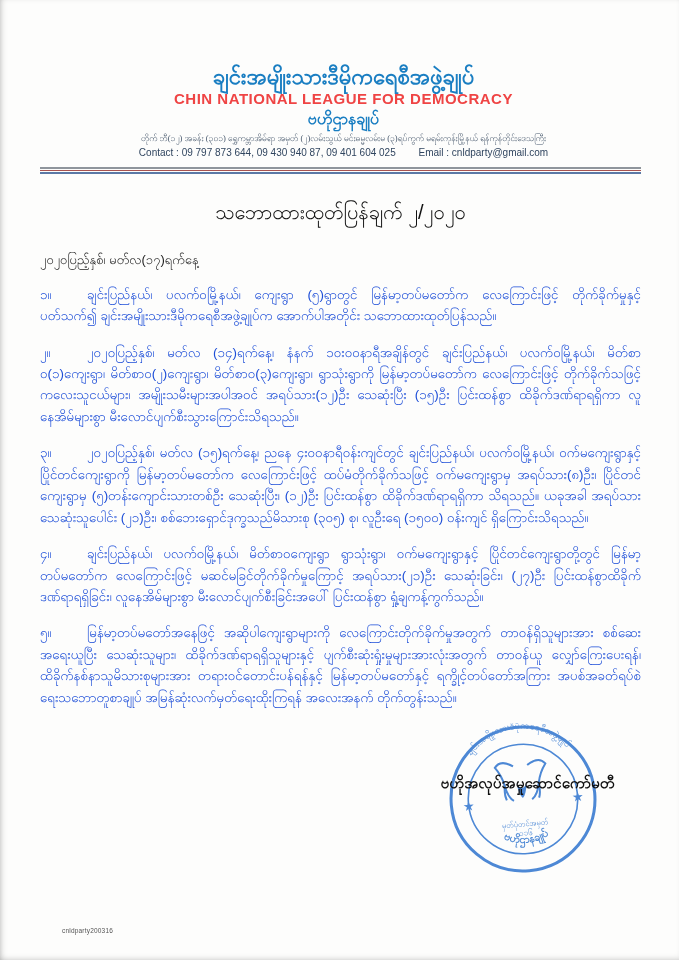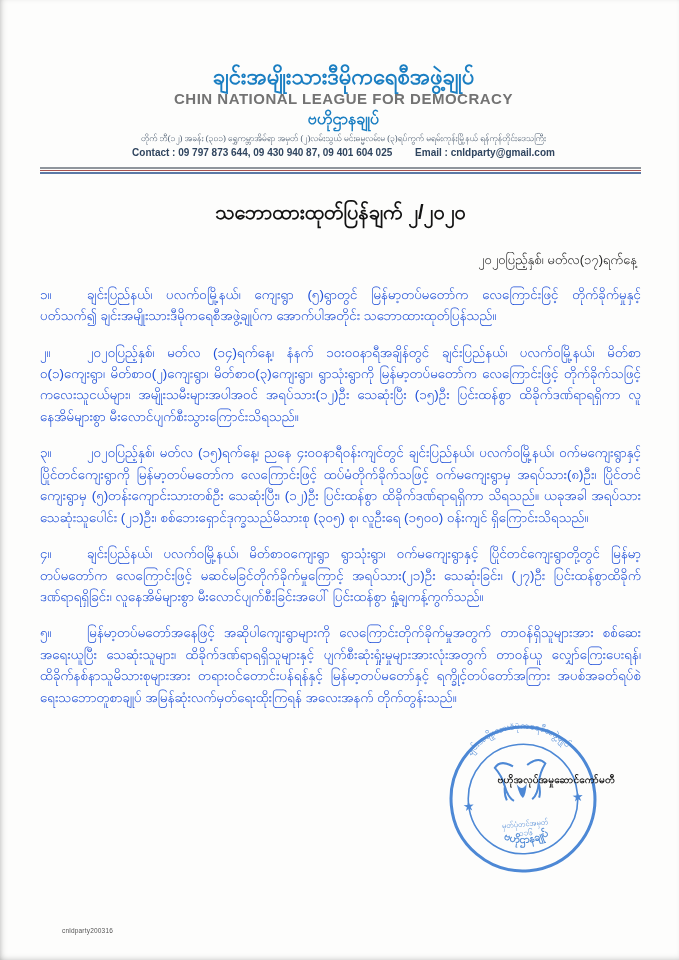--- a/index.html
+++ b/index.html
@@ -11,51 +11,51 @@
   .page {
     width:679px; height:960px; background:#fdfdfc; position:relative;
     padding:64px 38px 0 40px; overflow:hidden;
     box-shadow: inset 4px 0 7px -4px rgba(0,0,0,.28), inset 0 -4px 7px -4px rgba(0,0,0,.18);
   }
   
   .header { display:flex; align-items:flex-start; }
   .logo-wrap { width:92px; flex:0 0 92px; margin-left:44px; margin-top:2px; }
   .head-text { flex:1; text-align:center; padding-left:6px; }
   .org-mm  { color:#1a7ec2; font-size:22px; font-weight:bold; line-height:1.15; }
-  .org-en  { color:#737373; font-size:15px; font-weight:bold; letter-spacing:.5px; line-height:1.3; }
+  .org-en  { color:#ef4444; font-size:15px; font-weight:bold; letter-spacing:.5px; line-height:1.3; }
   .org-sub { color:#1a7ec2; font-size:16px; font-weight:bold; line-height:1.25; }
   .addr    { color:#45566b; font-size:8.5px; margin-top:4px; line-height:1.4;font-family:Liberation Serif, serif; }
-  .contact-row { color:#30455f; font-size:10px; font-weight:bold; margin-top:2px; }
+  .contact-row { color:#30455f; font-size:10px; font-weight:normal; margin-top:2px; }
   .contact-row span { margin:0 10px; }
   
   .sep {
     margin-top:9px; height:8px; width:100%;
     background:linear-gradient(
       #8f959c 0, #8f959c 2px,
       #fdfdfc 2px, #fdfdfc 3px,
       #a85350 3px, #a85350 4.5px,
       #fdfdfc 4.5px, #fdfdfc 5.5px,
       #5b79a6 5.5px, #5b79a6 7.5px,
       #fdfdfc 7.5px);
   }
   
-  .doc-title { text-align:center; font-size:20px; font-weight:bold; color:#121212; margin-top:24px; }
-  .doc-date  { text-align:right; font-size:13px; color:#1c1c1c; margin-top:22px; padding-right:4px; }
+  .doc-title { text-align:center; font-size:20px; font-weight:normal; color:#121212; margin-top:24px; }
+  .doc-date  { text-align:left; font-size:13px; color:#1c1c1c; margin-top:22px; padding-right:4px; }
   
   .paras { margin-top:14px; }
   .para {
     font-size:13.4px; color:#1d4ed8; line-height:1.6;
     text-align:justify; margin-bottom:15px;
   }
   .pnum { display:inline-block; min-width:47px; }
   
   .sig { position:relative; height:178px; margin-top:8px; }
   .committee {
     position:absolute; top:50px; right:26px; z-index:2;
-    font-size:10px; font-weight:bold; color:#101010; letter-spacing:.3px;
+    font-size:15px; font-weight:bold; color:#101010; letter-spacing:.3px;
   }
   .stamp { position:absolute; top:0; right:42px; width:152px; height:152px; opacity:.92; transform:rotate(-5deg); }
   
   .footer-code { margin-top:26px; margin-left:22px; font-size:6.5px; color:#555; letter-spacing:.2px; }
 </style>
 </head>
 <body>
 
 <div class="page">
 

